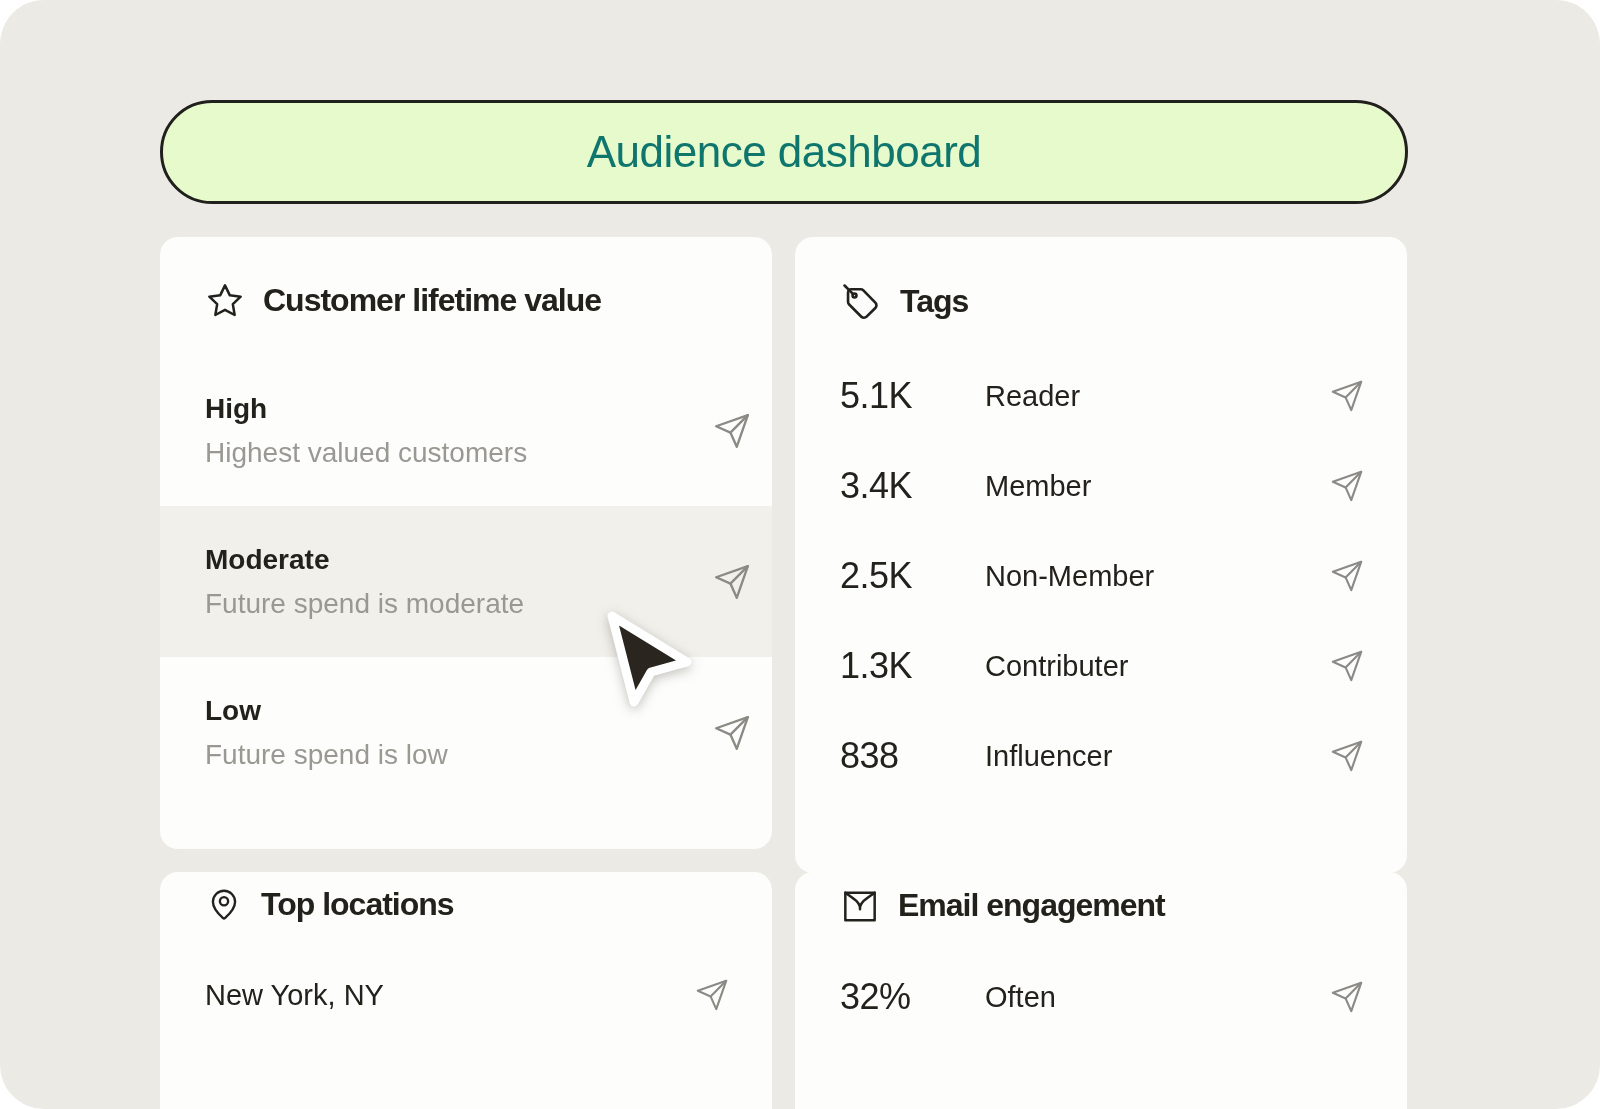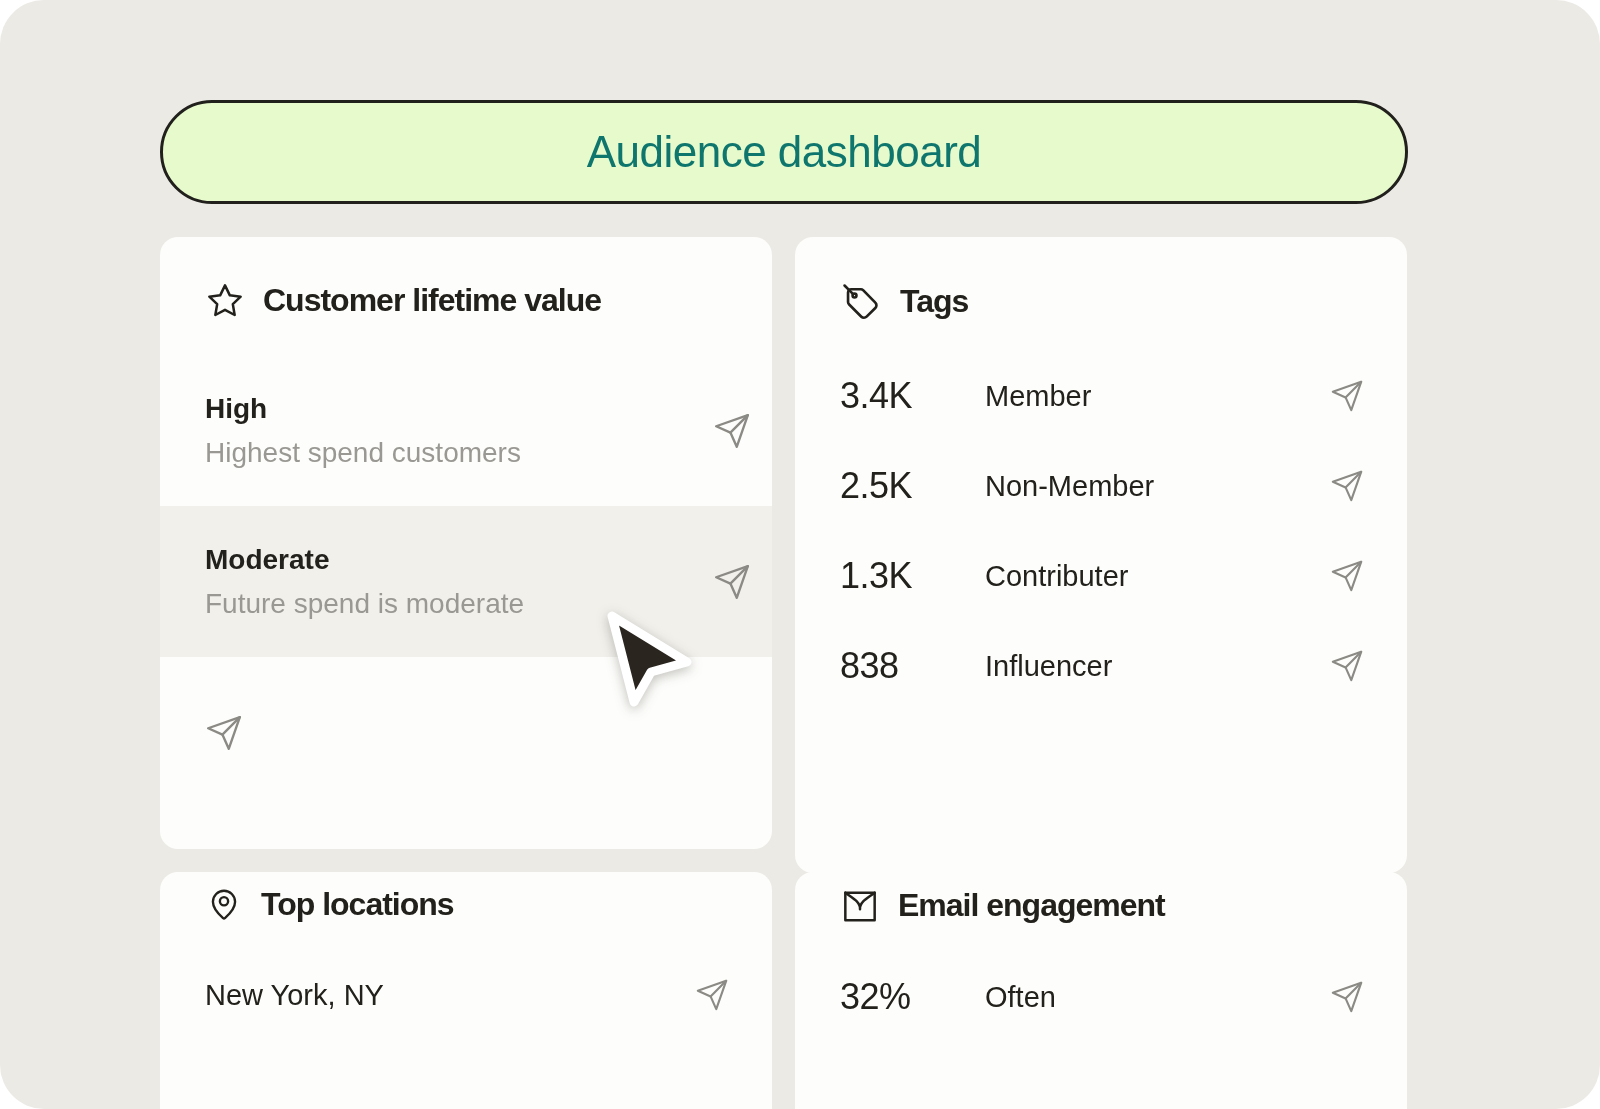--- a/index.html
+++ b/index.html
@@ -67,57 +67,69 @@
     <div class="card-header">
       <svg class="hdr-icon" width="40" height="40" viewBox="0 0 24 24">
         <polygon points="12 2.6 14.9 8.6 21.4 9.4 16.7 13.9 17.8 20.4 12 17.3 6.2 20.4 7.3 13.9 2.6 9.4 9.1 8.6"></polygon>
       </svg>
       <h2 class="card-title">Customer lifetime value</h2>
     </div>
     <div class="clv-list">
       <div class="clv-item">
         <div>
           <div class="clv-label">High</div>
-          <div class="clv-desc">Highest spend customers</div>
+          <div class="clv-desc">Highest valued customers</div>
         </div>
         <svg class="send-icon send-lg" viewBox="0 0 24 24">
             <path d="M22 2 15 22 11 13 2 9 Z"></path>
             <path d="M22 2 11 13"></path>
           </svg>
       </div>
       <div class="clv-item highlighted">
         <div>
           <div class="clv-label">Moderate</div>
           <div class="clv-desc">Future spend is moderate</div>
         </div>
         <svg class="send-icon send-lg" viewBox="0 0 24 24">
             <path d="M22 2 15 22 11 13 2 9 Z"></path>
             <path d="M22 2 11 13"></path>
           </svg>
       </div>
       <div class="clv-item">
+        <div>
+          <div class="clv-label">Low</div>
+          <div class="clv-desc">Future spend is low</div>
+        </div>
         <svg class="send-icon send-lg" viewBox="0 0 24 24">
             <path d="M22 2 15 22 11 13 2 9 Z"></path>
             <path d="M22 2 11 13"></path>
           </svg>
       </div>
     </div>
   </section>
 
   <section class="card" id="card-tags">
     <div class="card-header">
       <svg class="hdr-icon" width="42" height="42" viewBox="0 0 24 24">
         <path d="M13.2 5.2a1.8 1.8 0 0 0-1.3-.5H6.4a1.8 1.8 0 0 0-1.8 1.8v5.5c0 .5.2.9.5 1.3l7.1 7.1a2.1 2.1 0 0 0 3 0l5-5a2.1 2.1 0 0 0 0-3z"></path>
         <circle cx="8.3" cy="8.3" r="1.1"></circle>
         <path d="M7.5 7.5 2.6 2.6"></path>
       </svg>
       <h2 class="card-title">Tags</h2>
     </div>
     <div class="stat-list">
       <div class="stat-row">
+        <div class="stat-value">5.1K</div>
+        <div class="stat-label">Reader</div>
+        <svg class="send-icon send-md" viewBox="0 0 24 24">
+            <path d="M22 2 15 22 11 13 2 9 Z"></path>
+            <path d="M22 2 11 13"></path>
+          </svg>
+      </div>
+      <div class="stat-row">
         <div class="stat-value">3.4K</div>
         <div class="stat-label">Member</div>
         <svg class="send-icon send-md" viewBox="0 0 24 24">
             <path d="M22 2 15 22 11 13 2 9 Z"></path>
             <path d="M22 2 11 13"></path>
           </svg>
       </div>
       <div class="stat-row">
         <div class="stat-value">2.5K</div>
         <div class="stat-label">Non-Member</div>

